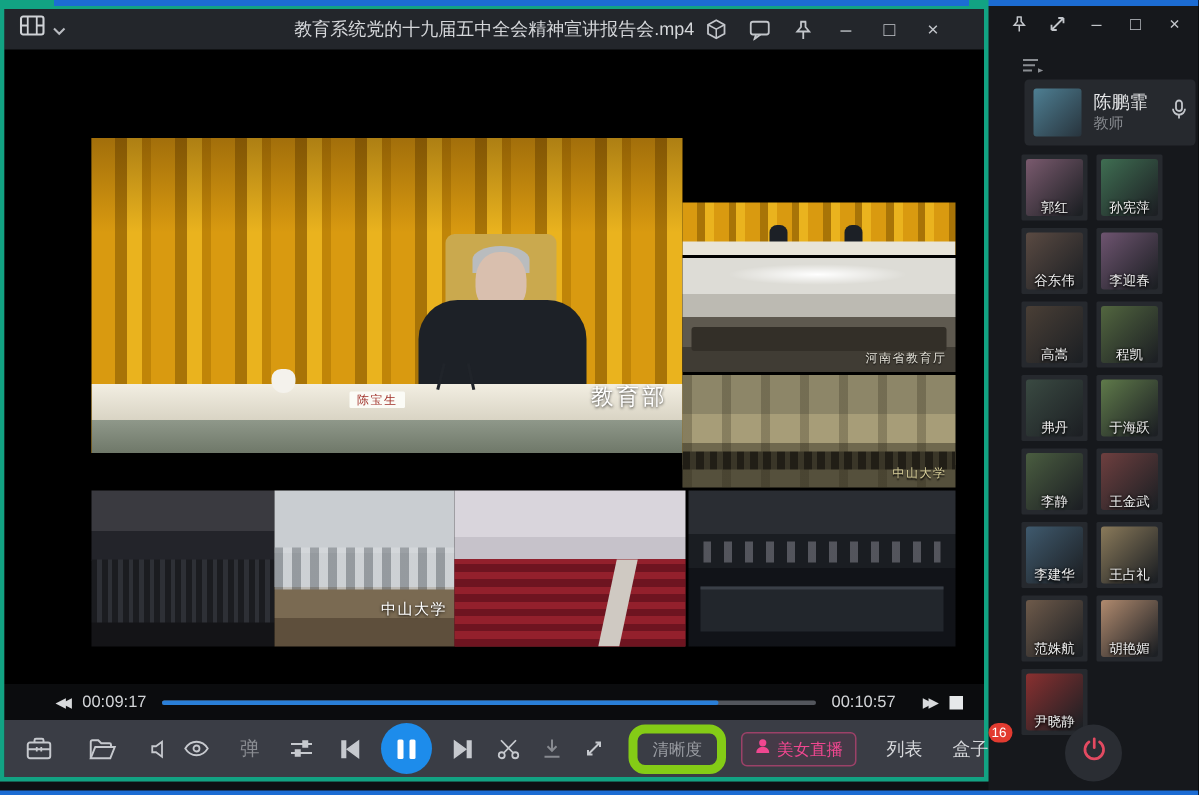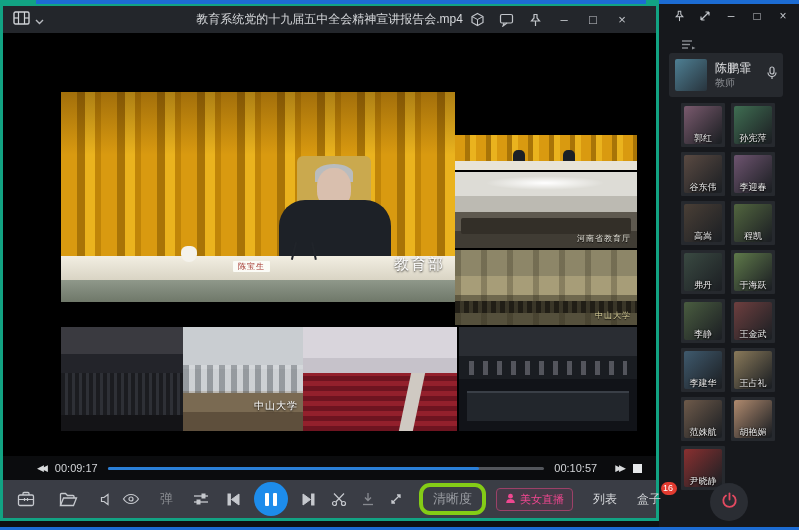--- a/index.html
+++ b/index.html
@@ -90,33 +90,33 @@
   
   .controls { position:absolute; left:0; top:474px; width:653px; height:38px; background:#3a3d45; display:flex; align-items:center; }
   .ctl { display:flex; align-items:center; justify-content:center; color:#c6c9ce; cursor:pointer; flex:0 0 auto; }
   .ctl svg { stroke:#c6c9ce; }
   .sp { flex:1 1 auto; }
   .vol-track { width:46px; height:3px; background:#5a5d63; border-radius:2px; position:relative; margin-left:8px; cursor:pointer; }
   .vol-fill { position:absolute; left:0; top:0; height:3px; background:var(--progress-blue,#2a7fd8); border-radius:2px; }
   .danmaku { font-size:13px; color:#8b8e93; }
   .play-btn { width:34px; height:34px; border-radius:50%; background:var(--accent-blue,#1d8ceb); display:flex; align-items:center; justify-content:center; gap:4px; cursor:pointer; flex:0 0 auto; }
   .play-btn i { display:block; width:4px; height:13px; background:#fff; border-radius:1px; }
-  .pill-quality { border:4px solid #84cc16; border-radius:11px; color:#9a9da3; font-size:13px; padding:3px 10px; cursor:pointer; white-space:nowrap; }
+  .pill-quality { border:6px solid #84cc16; border-radius:11px; color:#9a9da3; font-size:11px; padding:3px 10px; cursor:pointer; white-space:nowrap; }
   .pill-live { border:1px solid #9c4168; background:rgba(160,40,90,.12); border-radius:4px; color:var(--live-pink,#f04790); font-size:11px; padding:3px 8px; display:flex; align-items:center; gap:4px; cursor:pointer; white-space:nowrap; }
   .vsep { width:1px; height:14px; background:#55585c; margin:0 10px; }
   .txt-btn { color:#d6d8db; font-size:12px; cursor:pointer; white-space:nowrap; position:relative; }
   .badge { position:absolute; top:-9px; right:-16px; background:var(--badge-red,#e23b30); color:#fff; font-size:9px; line-height:13px; min-width:16px; border-radius:7px; padding:0 2px; }
 
   
   .panel { position:absolute; left:659px; top:4px; width:140px; height:523px; background:#16181c; z-index:3; }
   .panel-titlebar { position:absolute; top:4px; right:8px; display:flex; gap:10px; align-items:center; }
   .panel-titlebar .tb-btn { width:16px; height:16px; font-size:12px; }
   .list-menu { position:absolute; left:22px; top:32px; cursor:pointer; }
 
-  .host-card { position:absolute; left:10px; top:49px; width:114px; height:44px; background:#26292e; border-radius:3px; display:flex; align-items:center; cursor:pointer; }
+  .host-card { position:absolute; left:24px; top:49px; width:114px; height:44px; background:#26292e; border-radius:3px; display:flex; align-items:center; cursor:pointer; }
   .host-avatar { width:32px; height:32px; border-radius:2px; margin-left:6px; background:linear-gradient(135deg,#4e7f93,#28343d); flex:0 0 auto; }
   .host-meta { margin-left:8px; flex:1; min-width:0; }
   .host-name { color:#e6e7e9; font-size:12px; line-height:15px; white-space:nowrap; }
   .host-role { color:#85888d; font-size:10px; line-height:13px; }
   .host-mic { margin-right:6px; flex:0 0 auto; }
 
   .pgrid { position:absolute; left:22px; top:99px; width:100px; display:grid; grid-template-columns:44px 44px; column-gap:6px; row-gap:5px; }
   .ptile { width:44px; height:44px; background:#26292e; border-radius:1px; position:relative; cursor:pointer; }
   .pavatar { position:absolute; left:3px; top:3px; width:38px; height:38px; border-radius:2px; }
   .pname { position:absolute; left:0; right:0; bottom:2px; text-align:center; color:#f0f0f0; font-size:9px; text-shadow:0 1px 2px #000,0 0 2px #000; white-space:nowrap; overflow:hidden; }

